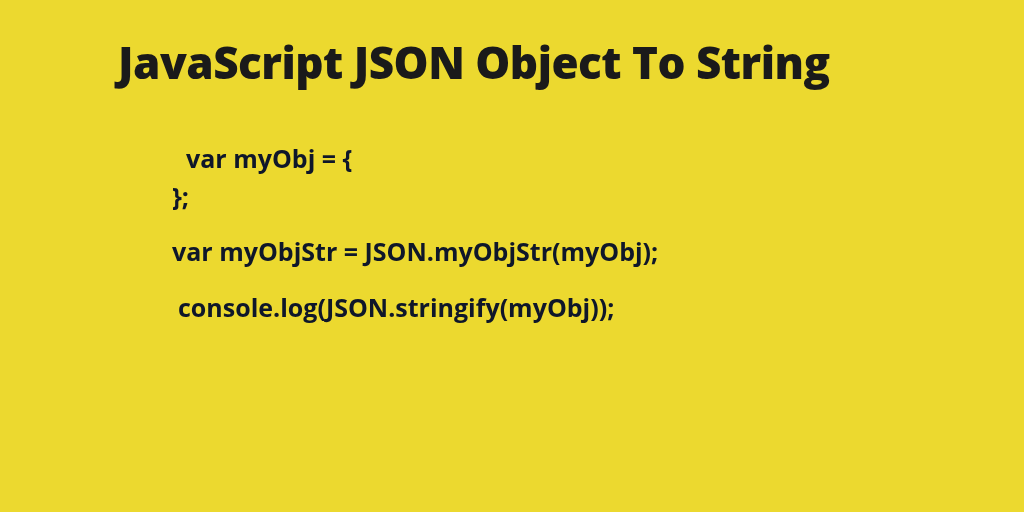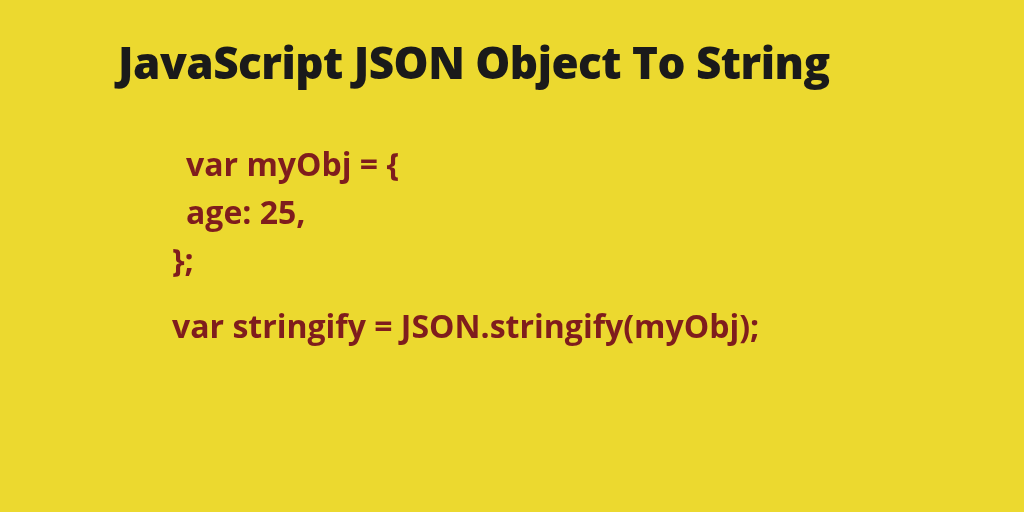--- a/index.html
+++ b/index.html
@@ -21,42 +21,42 @@
   .title {
     font-size: 44px;
     font-weight: 800;
     text-align: left;
     margin-left: 118px;
     letter-spacing: -0.5px;
   }
   .code-block {
     margin-top: 48px;
     margin-left: 172px;
-    font-size: 32px;
+    font-size: 25px;
     font-weight: 700;
     line-height: 1.5;
-    color: #7f1d1d;
+    color: #0f172a;
   }
   .line-indent {
     padding-left: 14px;
   }
   .line-no-indent {
     padding-left: 0;
   }
   .gap {
     height: 18px;
   }
 </style>
 </head>
 <body>
 
 <div class="container">
   <h1 class="title">JavaScript JSON Object To String</h1>
 
   <div class="code-block">
     <div class="line-indent">var myObj = {</div>
-    <div class="line-indent">age: 25,</div>
     <div class="line-no-indent">};</div>
     <div class="gap"></div>
-    <div class="line-no-indent">var stringify = JSON.stringify(myObj);</div>
+    <div class="line-no-indent">var myObjStr = JSON.myObjStr(myObj);</div>
     <div class="gap"></div>
+    <div class="line-no-indent" style="padding-left:6px;">console.log(JSON.stringify(myObj));</div>
   </div>
 </div>
 
 </body></html>

